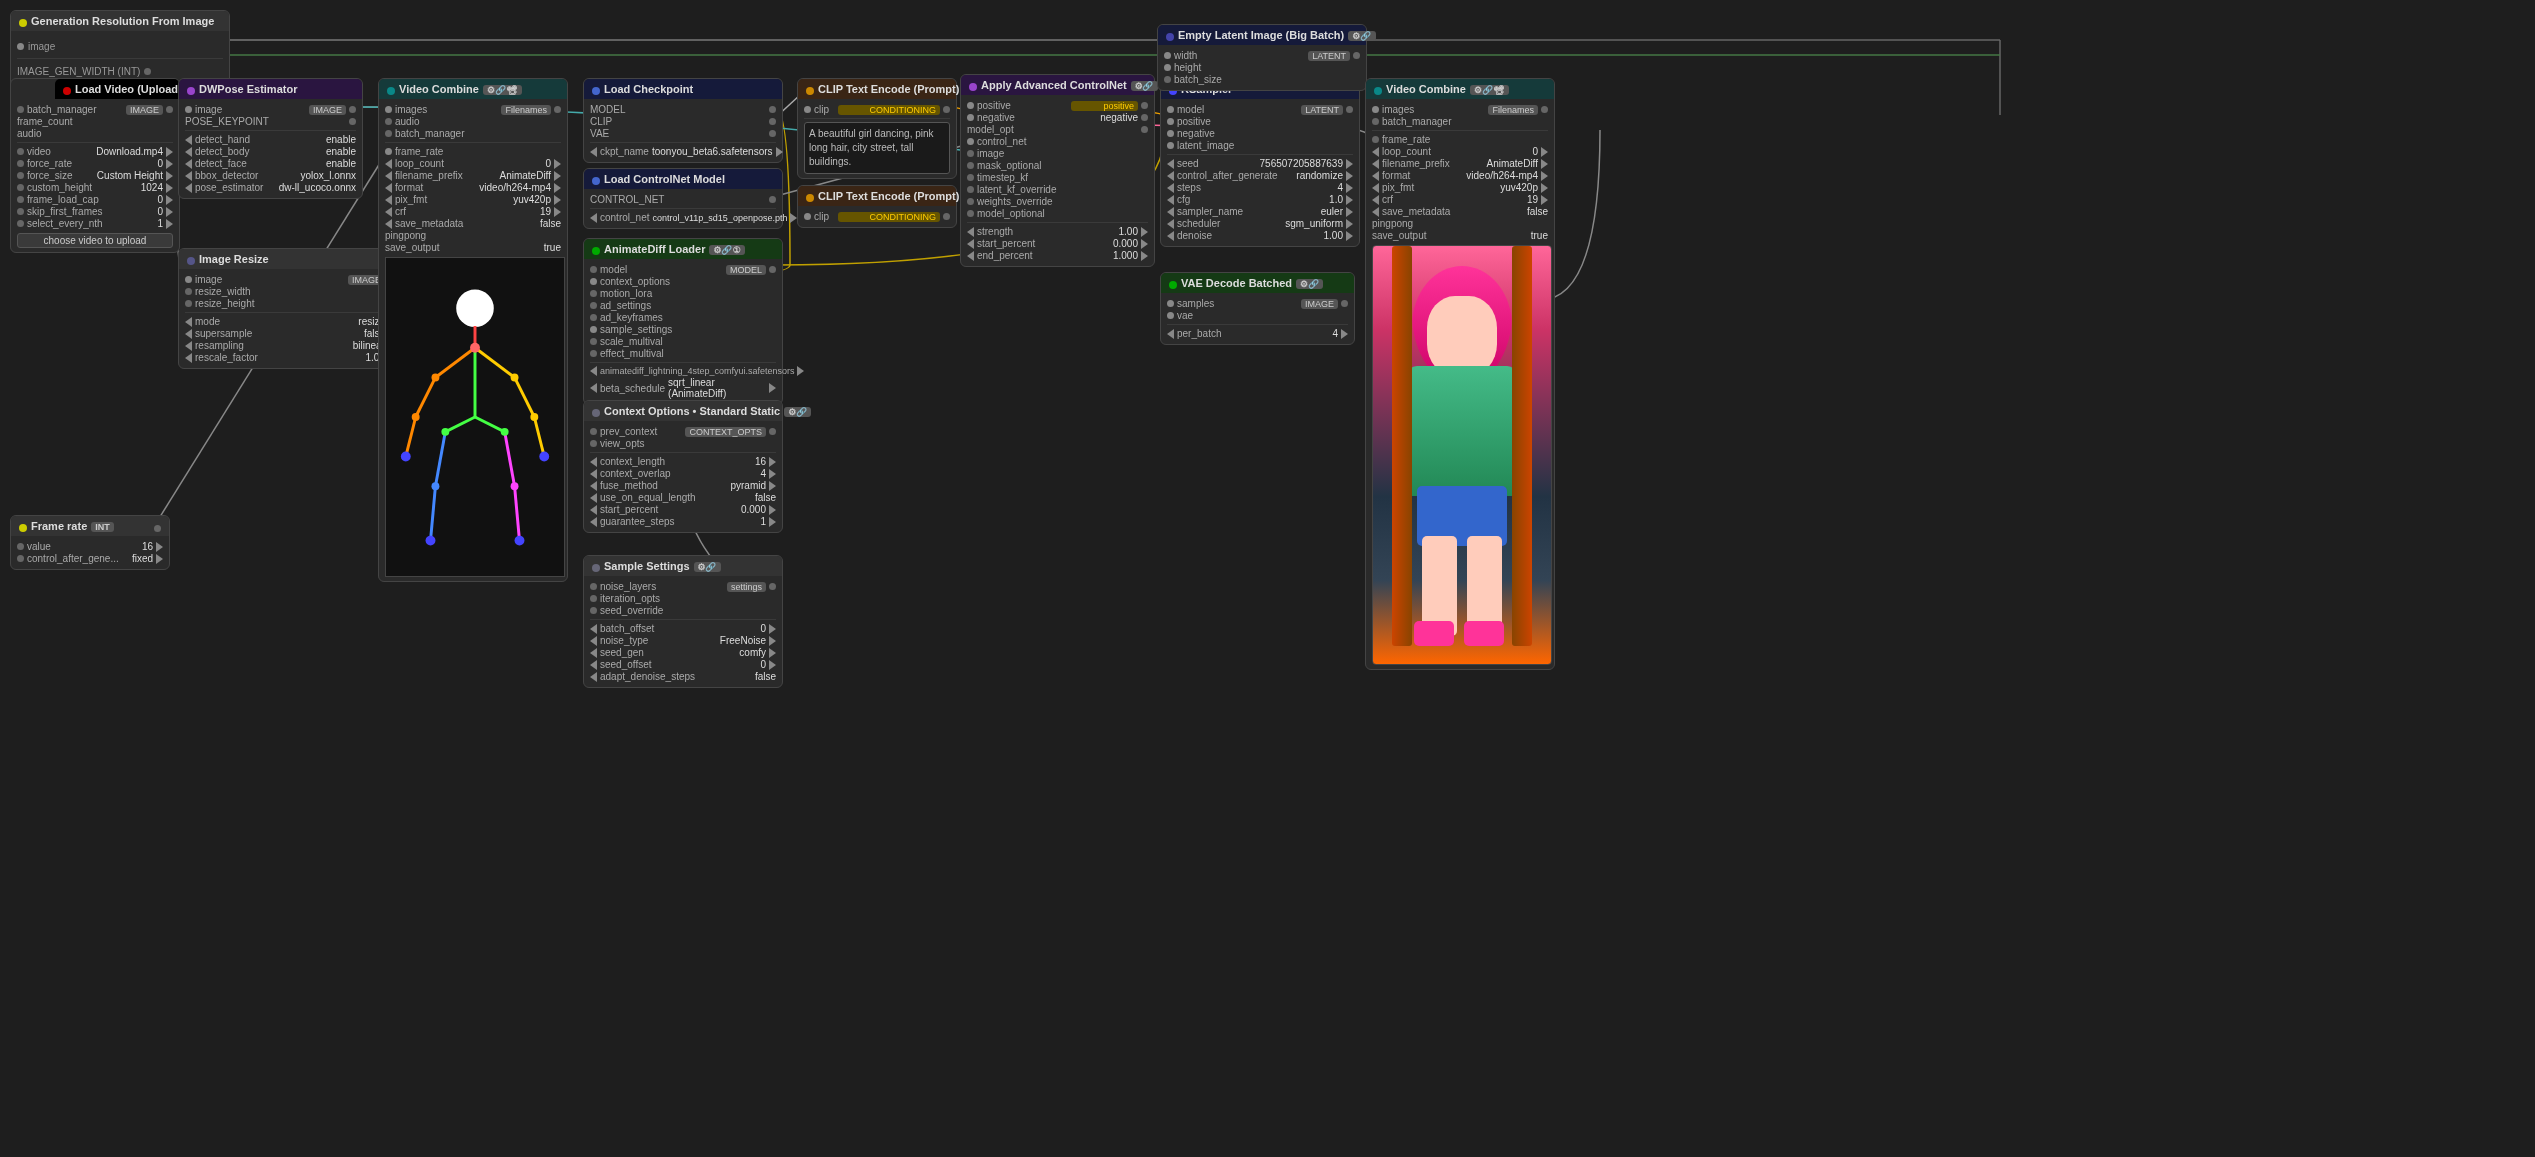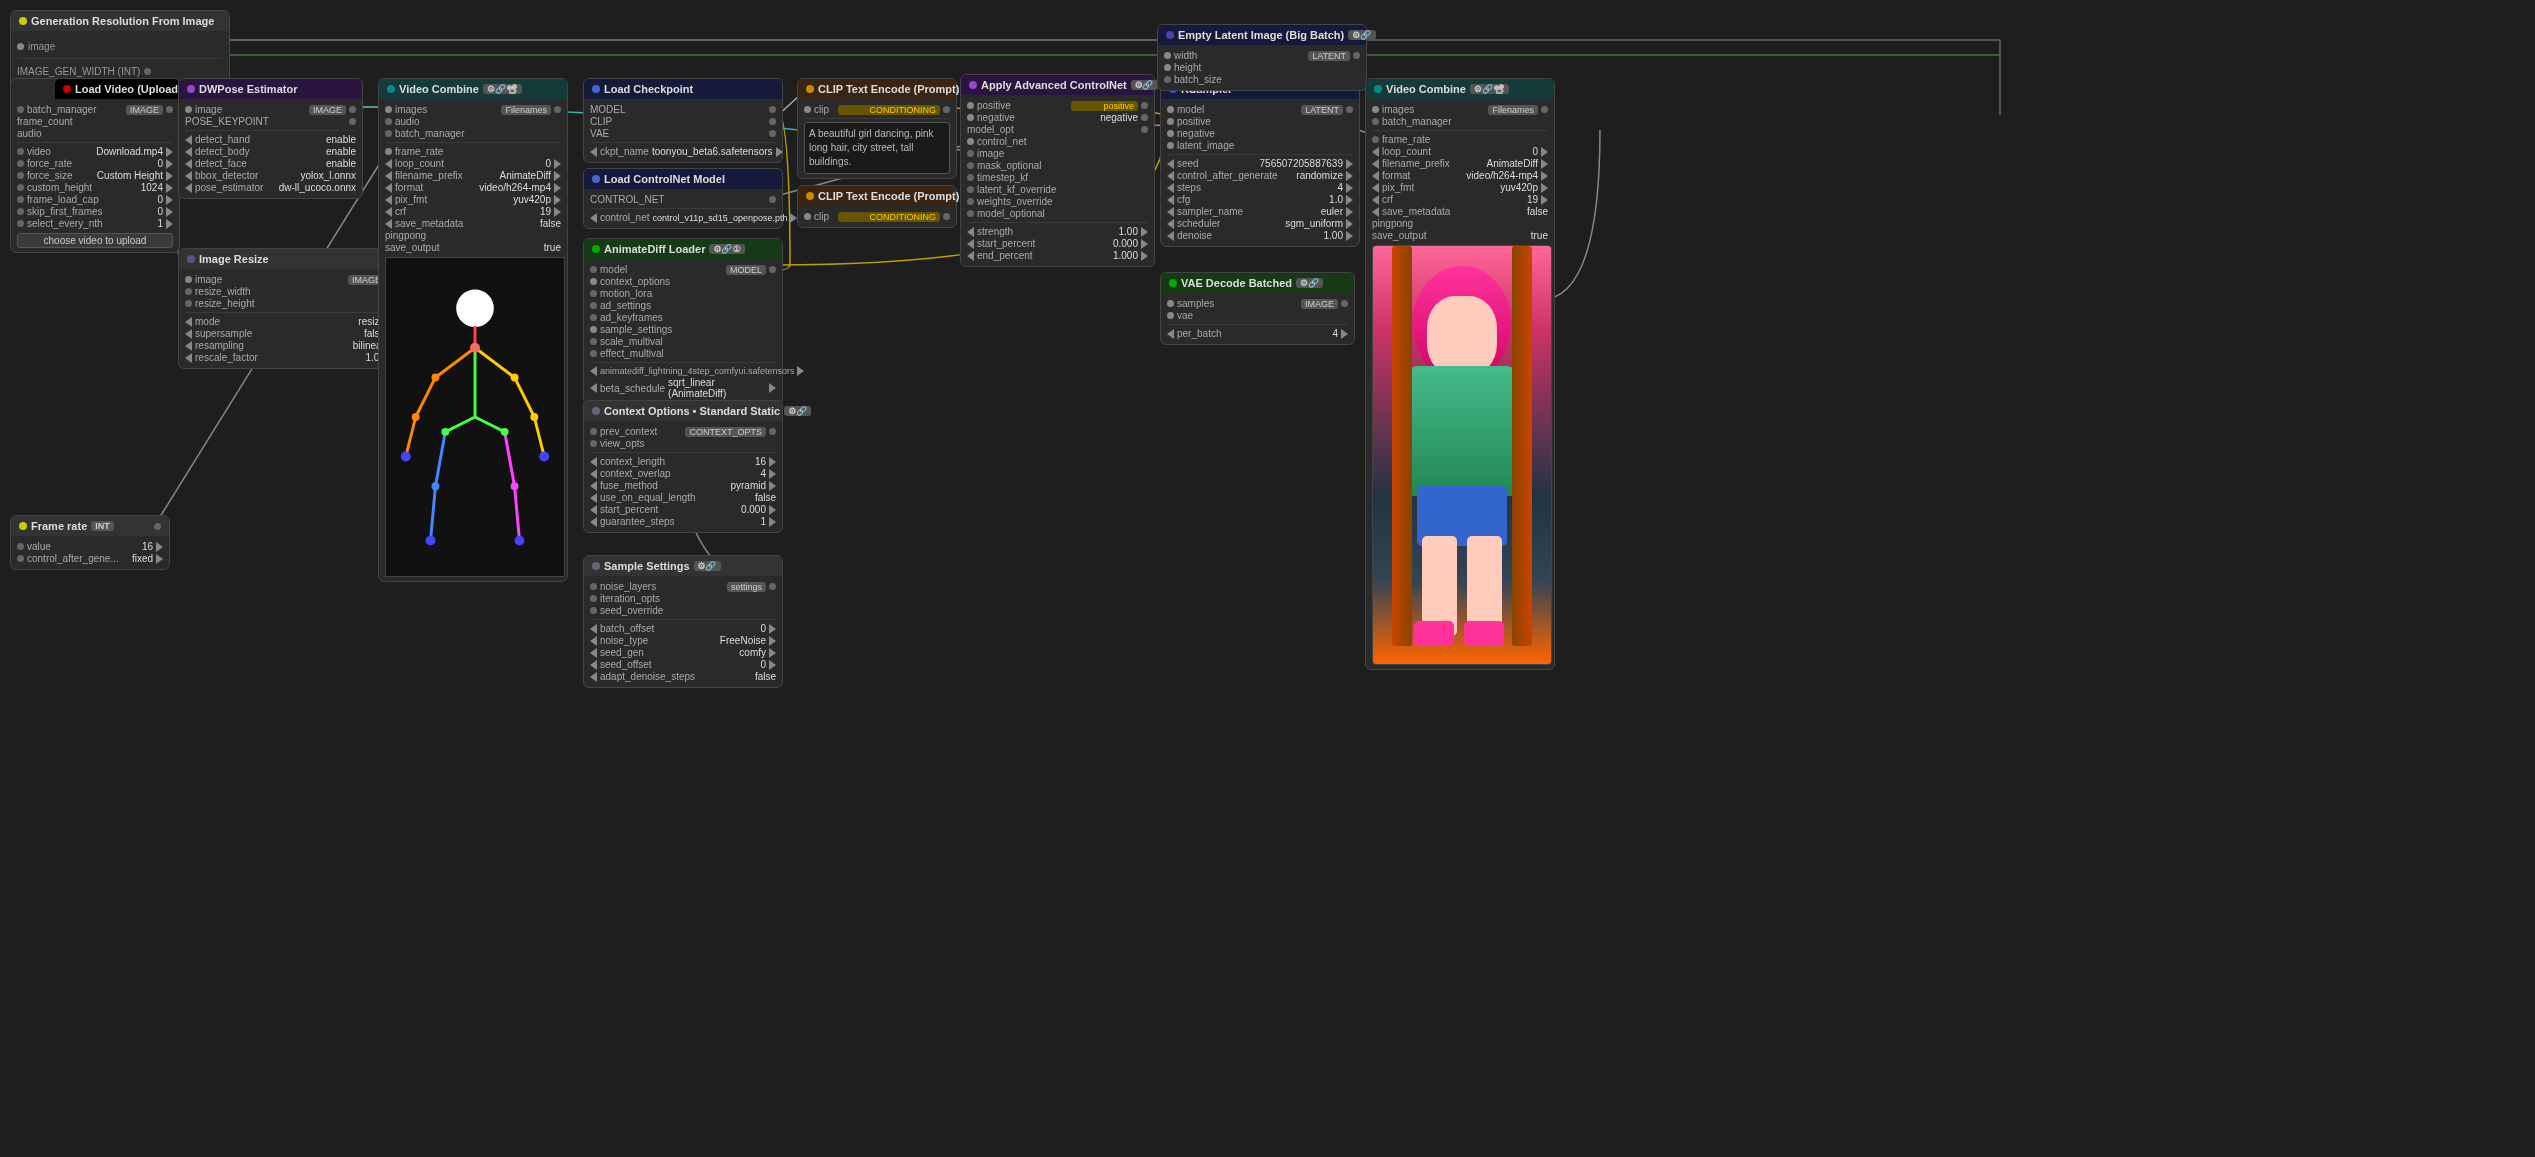--- a/index.html
+++ b/index.html
@@ -29,21 +29,21 @@
       min-width: 160px;
     }
     .node-header {
       background: #333;
       border-radius: 5px 5px 0 0;
       padding: 4px 8px;
       font-size: 11px;
       font-weight: bold;
       color: #ddd;
       display: flex;
-      align-items: center;
+      align-items: flex-end;
       gap: 4px;
       white-space: nowrap;
     }
     .node-dot {
       width: 8px; height: 8px;
       border-radius: 50%;
       background: #888;
       display: inline-block;
       flex-shrink: 0;
     }

